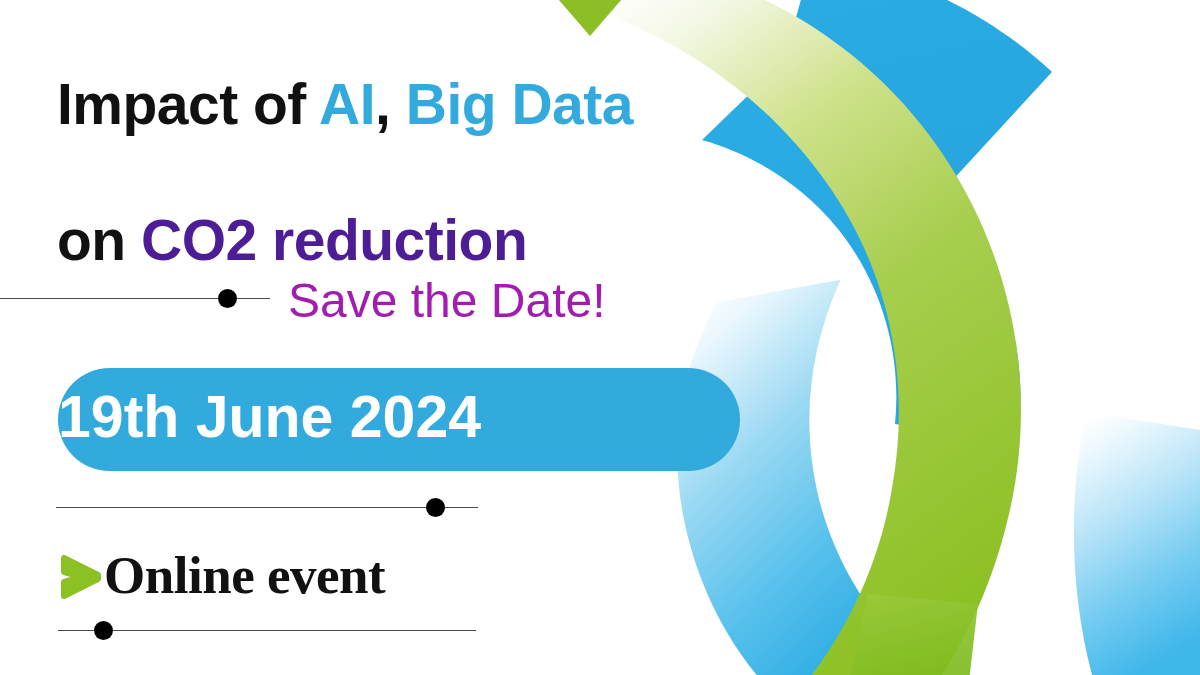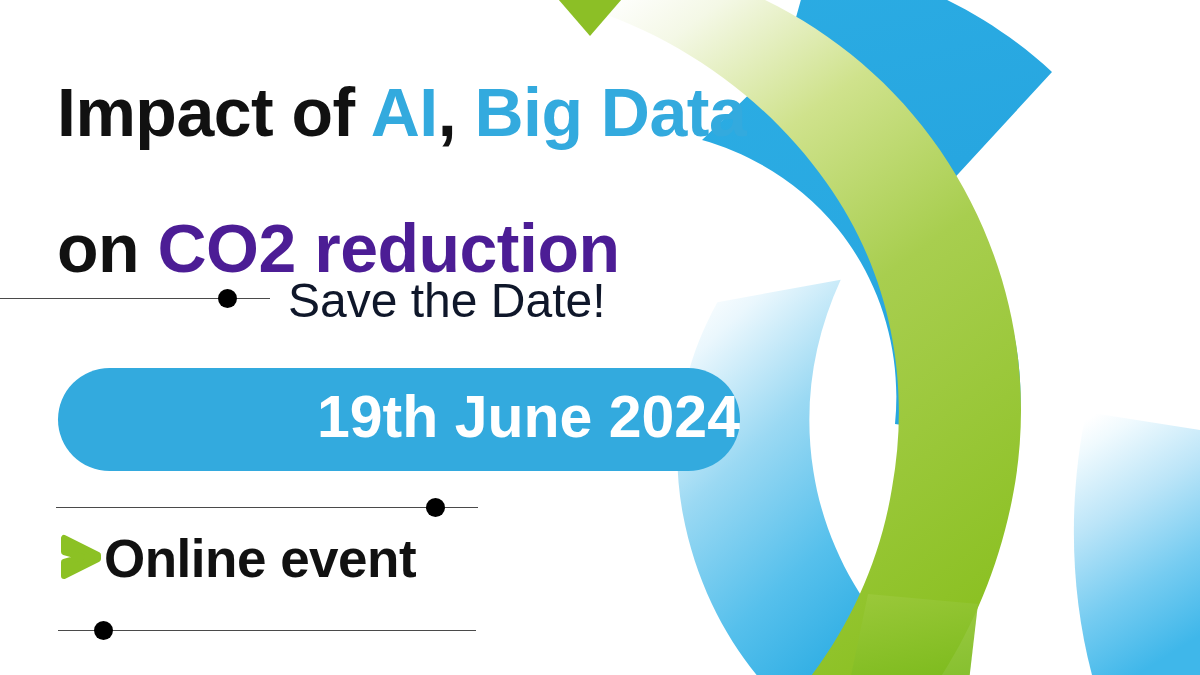--- a/index.html
+++ b/index.html
@@ -27,21 +27,21 @@
     height: 675px;
     pointer-events: none;
   }
 
   
   #title {
     position: absolute;
     left: 57px;
     top: 32px;
     width: 760px;
-    font-size: 68px;
+    font-size: 57px;
     font-weight: 700;
     line-height: 68px;
     letter-spacing: -0.5px;
     color: #111111;
     white-space: nowrap;
   }
   .t-blue  { color: #33AADE; }
   .t-green { color: #4c1d95; }
   .t-dark  { color: #111111; }
 
@@ -74,37 +74,37 @@
     width: 19px;
     height: 19px;
   }
   #savedate-text {
     position: absolute;
     left: 288px;
     top: 0px;
     font-size: 48px;
     font-weight: 400;
     line-height: 58px;
-    color: #0f172a;
+    color: #a21caf;
     letter-spacing: 0px;
     white-space: nowrap;
   }
 
   
   #date-pill {
     position: absolute;
     left: 58px;
     top: 368px;
     width: 682px;
     height: 103px;
     background: #33AADE;
     border-radius: 52px;
     display: flex;
     align-items: center;
-    justify-content: flex-end;
+    justify-content: flex-start;
   }
   #date-pill-text {
     color: #ffffff;
     font-size: 59px;
     font-weight: 700;
     letter-spacing: 0px;
     line-height: 1;
     white-space: nowrap;
     transform: translateY(-2px);
   }
@@ -120,21 +120,22 @@
     top: 498px;
     width: 19px;
     height: 19px;
   }
   #online-row {
     position: absolute;
     left: 58px;
     top: 532px;
     height: 70px;
     display: flex;
-    align-items: flex-start;
+    align-items: flex-end;
+    font-family: Liberation Serif, serif;
   }
   #online-arrow {
     display: block;
     width: 44px;
     height: 50px;
     margin-right: 2px;
     flex: none;
   }
   #online-text {
     font-size: 53px;

